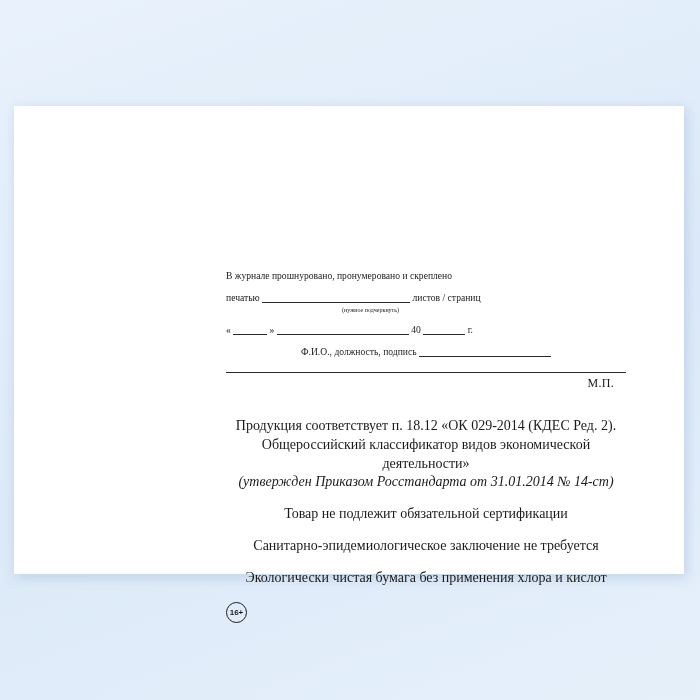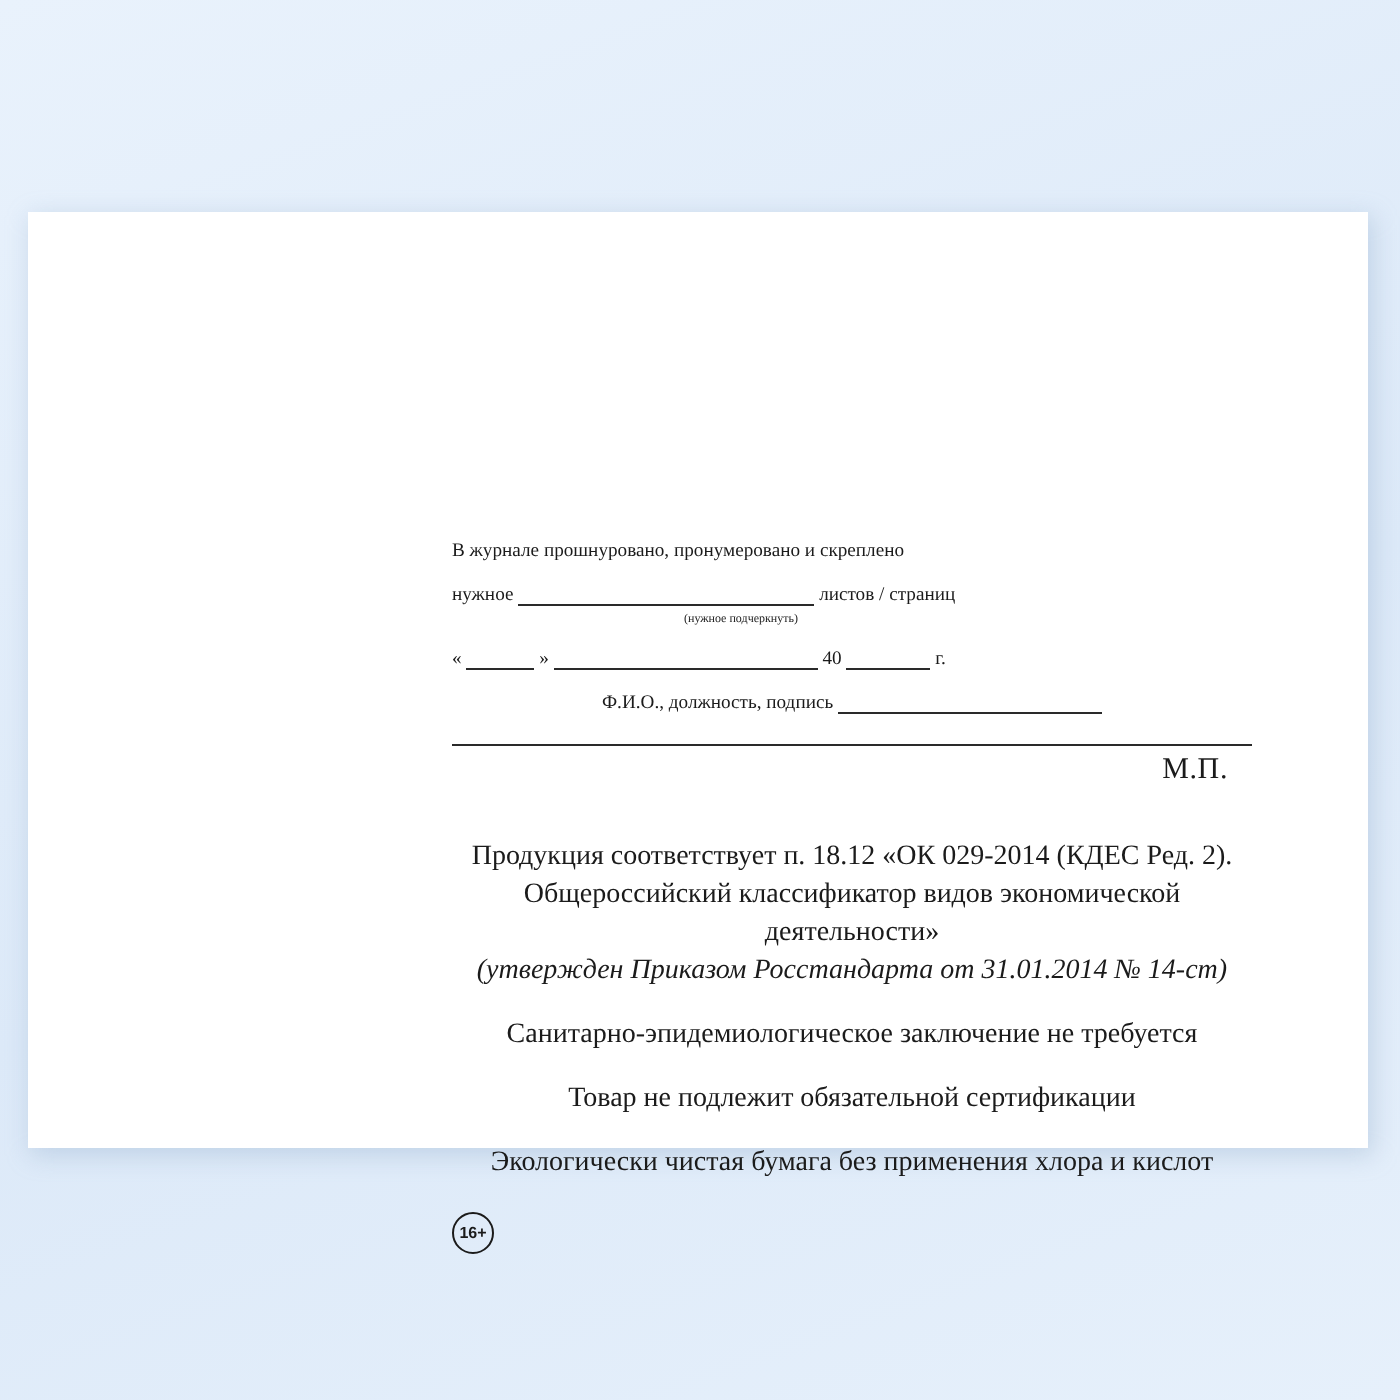--- a/index.html
+++ b/index.html
@@ -74,21 +74,21 @@
     text-align: center;
   }
   .full-rule {
     border-bottom: 1px solid #2a2a2a;
     width: 100%;
     height: 12px;
     margin-top: 3px;
   }
   .mp {
     text-align: right;
-    font-size: 15px;
+    font-size: 12px;
     margin-top: 4px;
     padding-right: 12px;
     letter-spacing: 0.3px;
   }
   .blk2 {
     margin-top: 26px;
     font-size: 14px;
     line-height: 1.35;
     text-align: center;
   }
@@ -139,21 +139,21 @@
 
     <div class="content">
 
       <div class="blk1">
 
         <div class="line-row">
           <span>В журнале прошнуровано, пронумеровано и скреплено</span>
         </div>
 
         <div class="line-row">
-          <span>нужное</span>
+          <span>печатью</span>
           <span class="dotline" style="width:148px"></span>
           <span>листов / страниц</span>
         </div>
         <div class="sub">(нужное подчеркнуть)</div>
 
         <div class="line-row">
           <span>«</span>
           <span class="dotline" style="width:34px"></span>
           <span>»</span>
           <span class="dotline" style="width:132px"></span>
@@ -170,22 +170,22 @@
         <div class="full-rule"></div>
 
         <div class="mp">М.П.</div>
       </div>
 
       <div class="blk2">
         <div class="p">Продукция соответствует п. 18.12 «ОК 029-2014 (КДЕС Ред. 2).</div>
         <div class="p">Общероссийский классификатор видов экономической деятельности»</div>
         <div class="p ital">(утвержден Приказом Росстандарта от 31.01.2014 № 14-ст)</div>
 
+        <div class="p gap">Товар не подлежит обязательной сертификации</div>
         <div class="p gap">Санитарно-эпидемиологическое заключение не требуется</div>
-        <div class="p gap">Товар не подлежит обязательной сертификации</div>
         <div class="p gap">Экологически чистая бумага без применения хлора и кислот</div>
       </div>
 
       <div class="badge-row">
         <div class="badge">16+</div>
       </div>
 
     </div>
   </div>
 </div>

